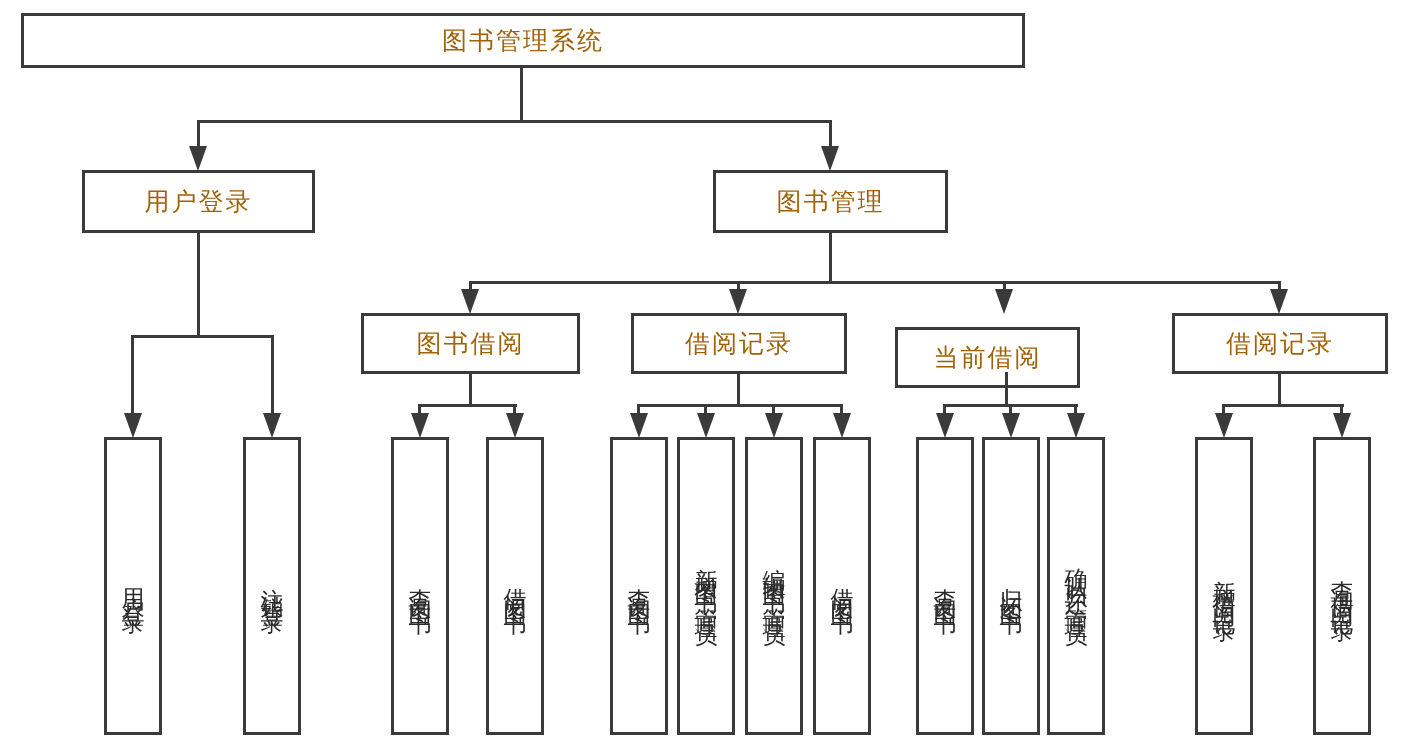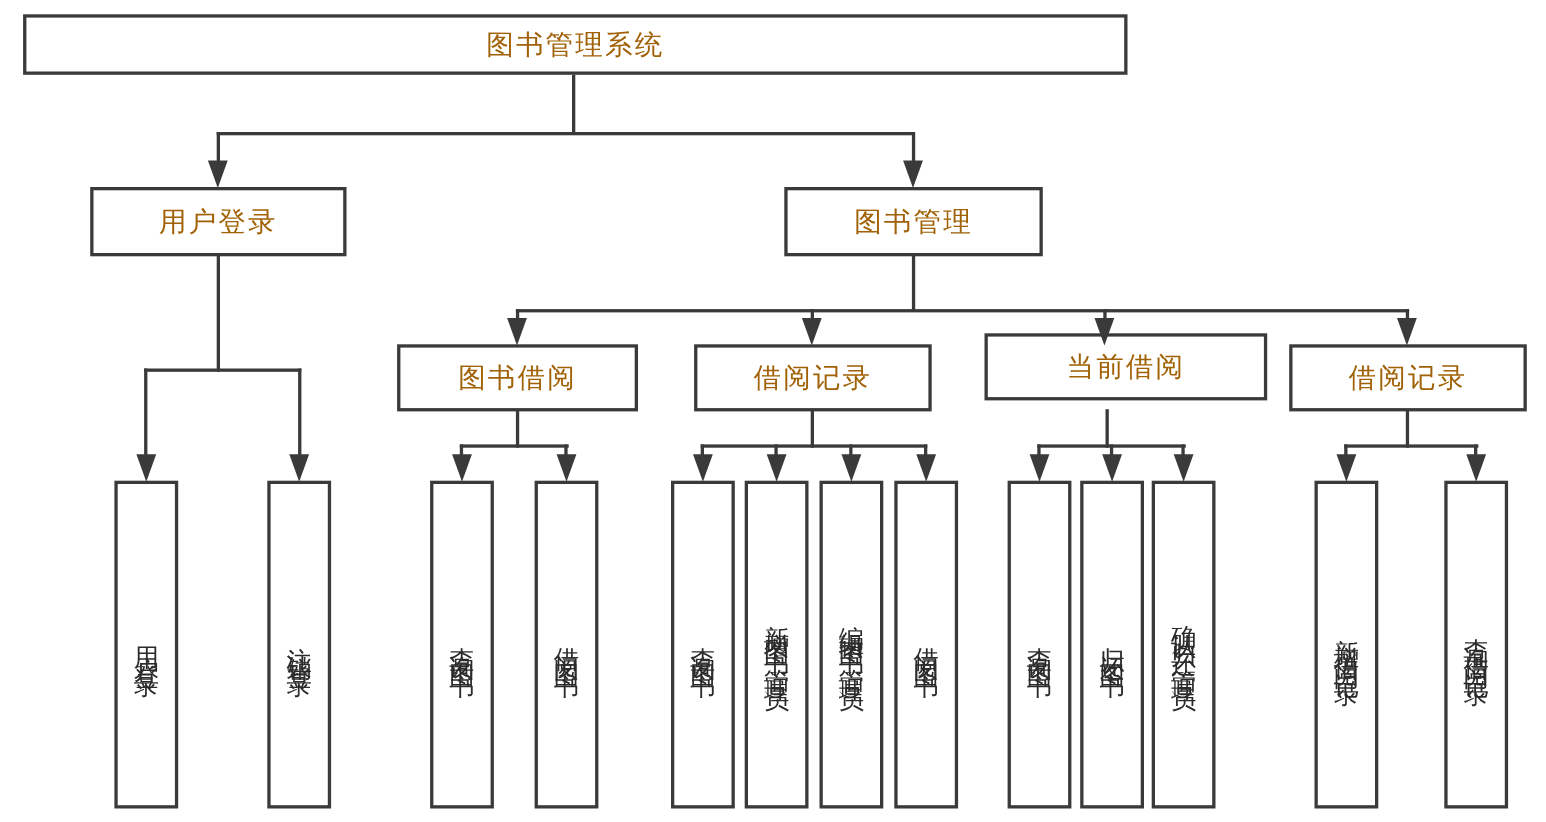--- a/index.html
+++ b/index.html
@@ -45,21 +45,21 @@
   </div>
 
   <div class="box" style="left:361px;top:313px;width:219px;height:61px;">
     <span class="hlabel">图书借阅</span>
   </div>
 
   <div class="box" style="left:631px;top:313px;width:216px;height:61px;">
     <span class="hlabel">借阅记录</span>
   </div>
 
-  <div class="box" style="left:895px;top:303px;width:257px;height:61px;">
+  <div class="box" style="left:895px;top:327px;width:185px;height:61px;">
     <span class="hlabel">当前借阅</span>
   </div>
 
   <div class="box" style="left:1172px;top:313px;width:216px;height:61px;">
     <span class="hlabel">借阅记录</span>
   </div>
 
   <div class="box leaf" style="left:104px;top:437px;width:58px;height:298px;">
     <span>用户登录</span>
   </div>

